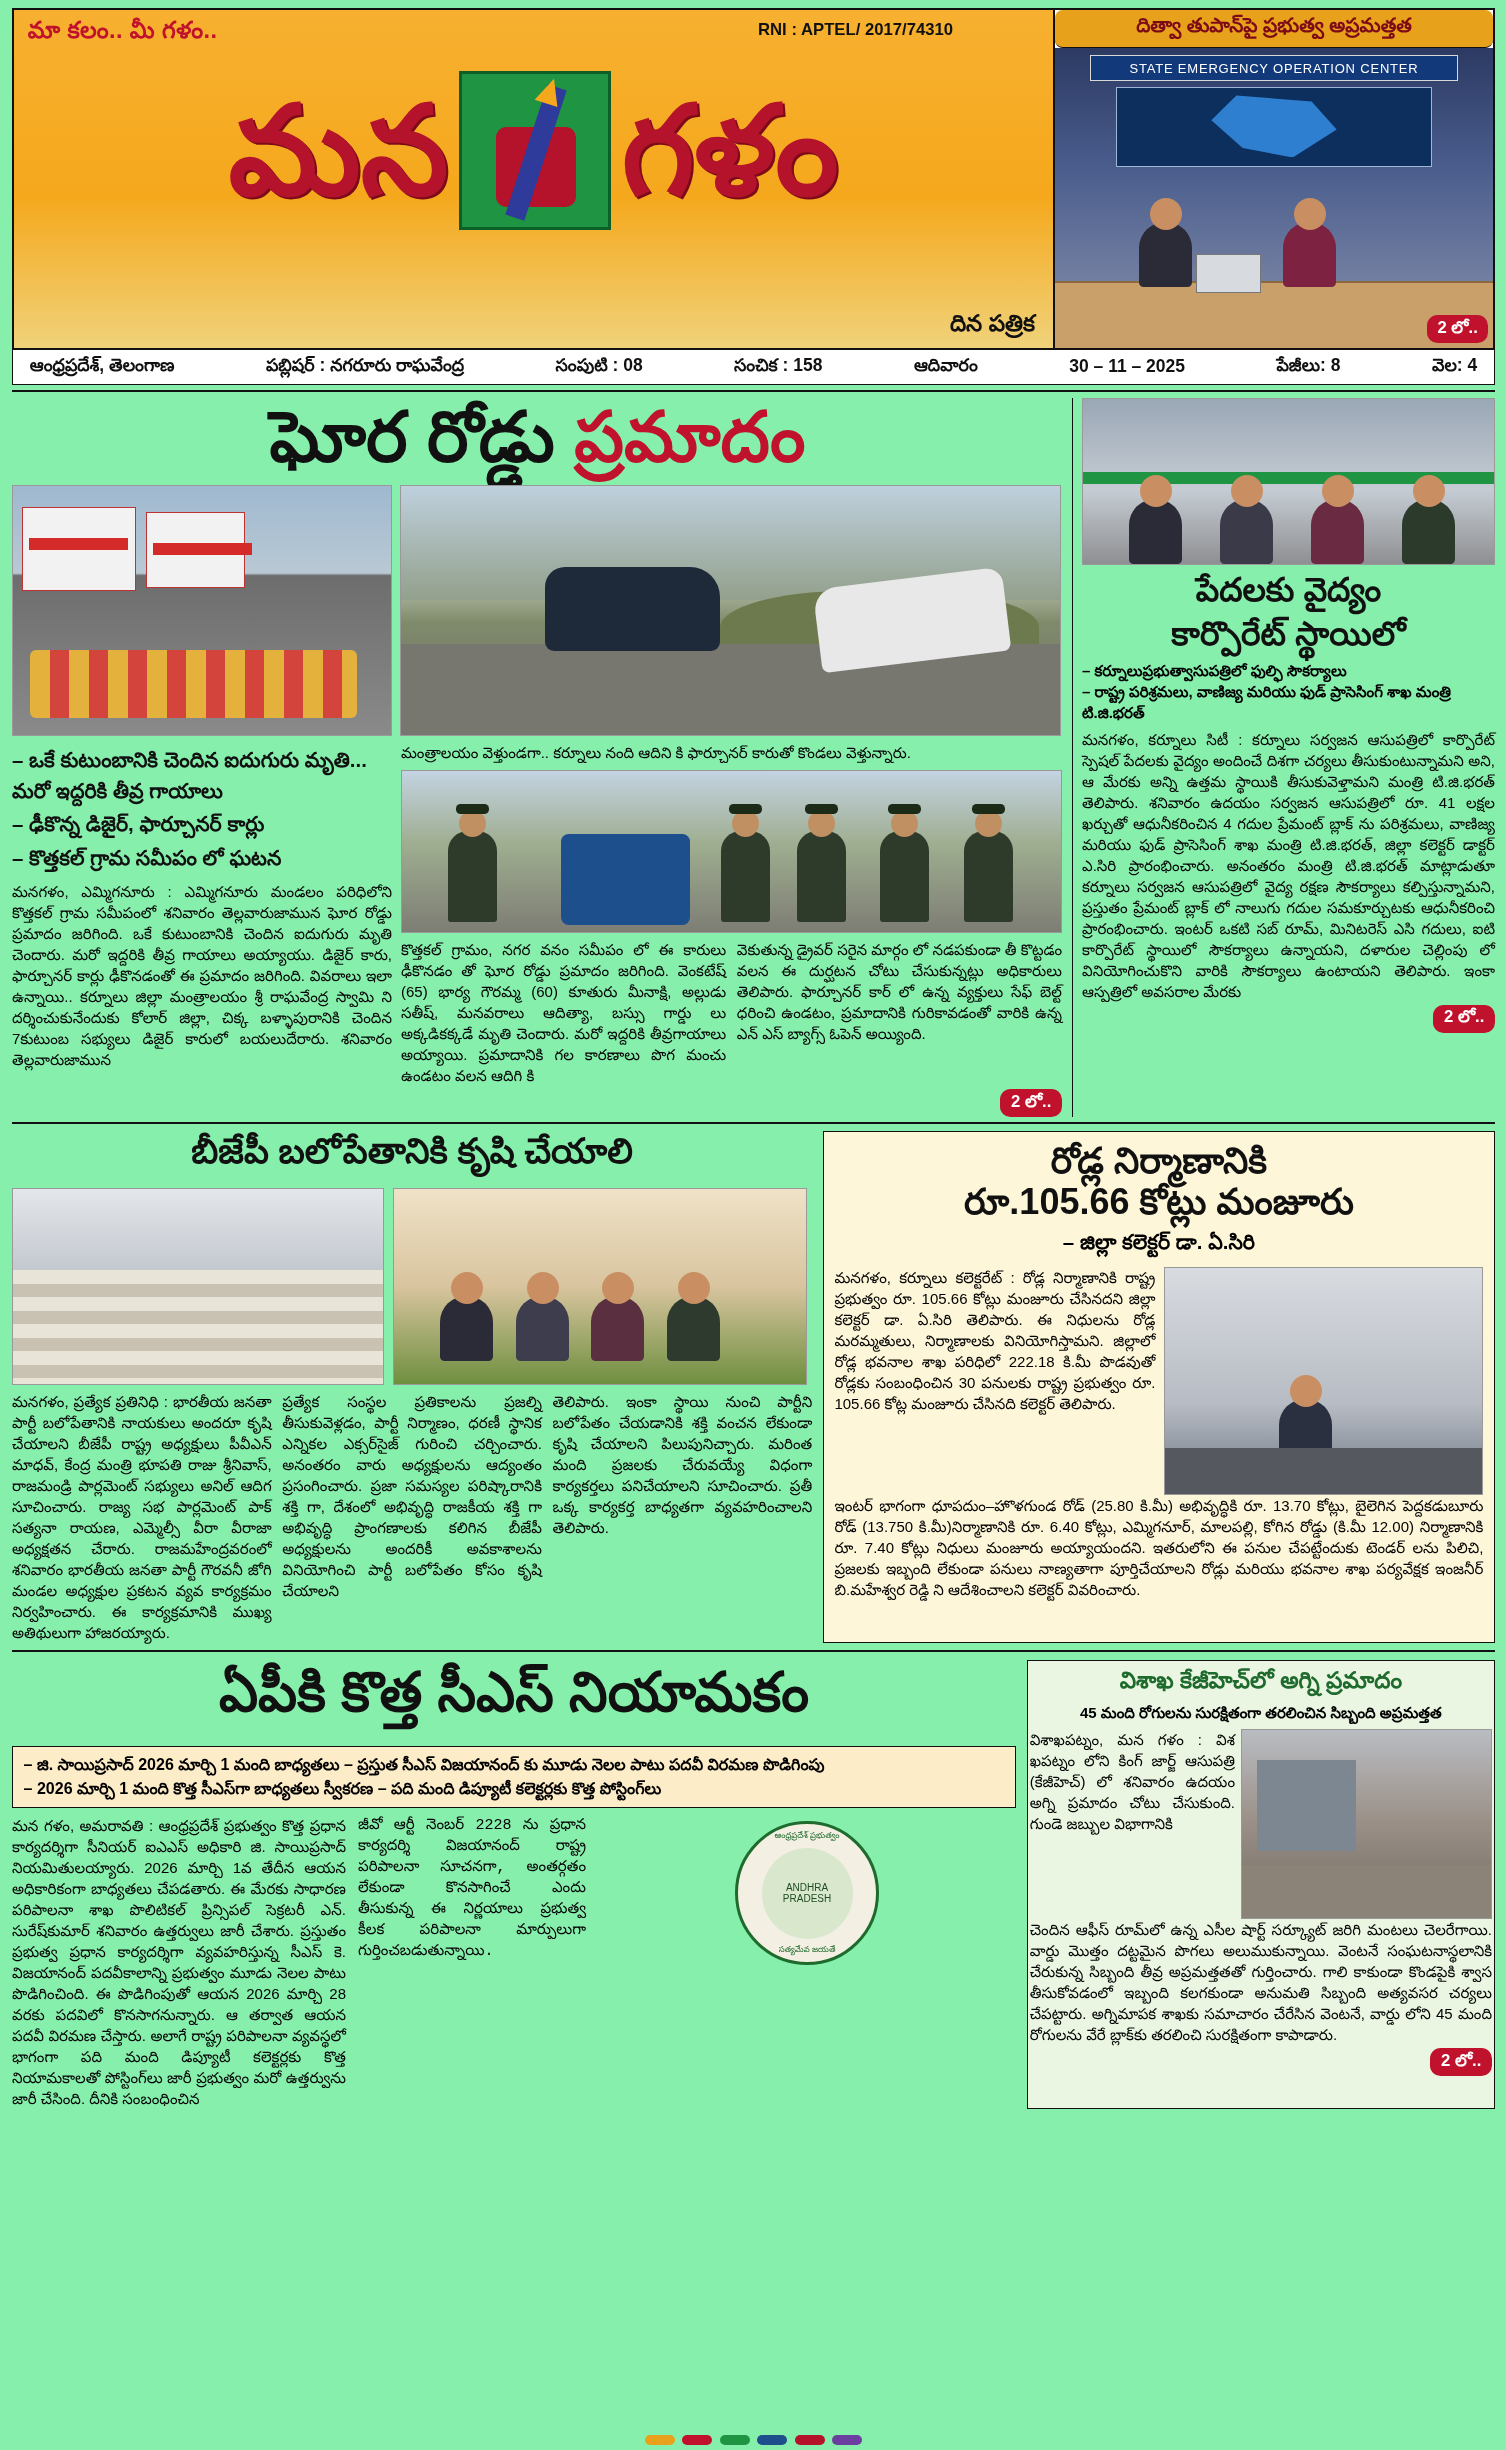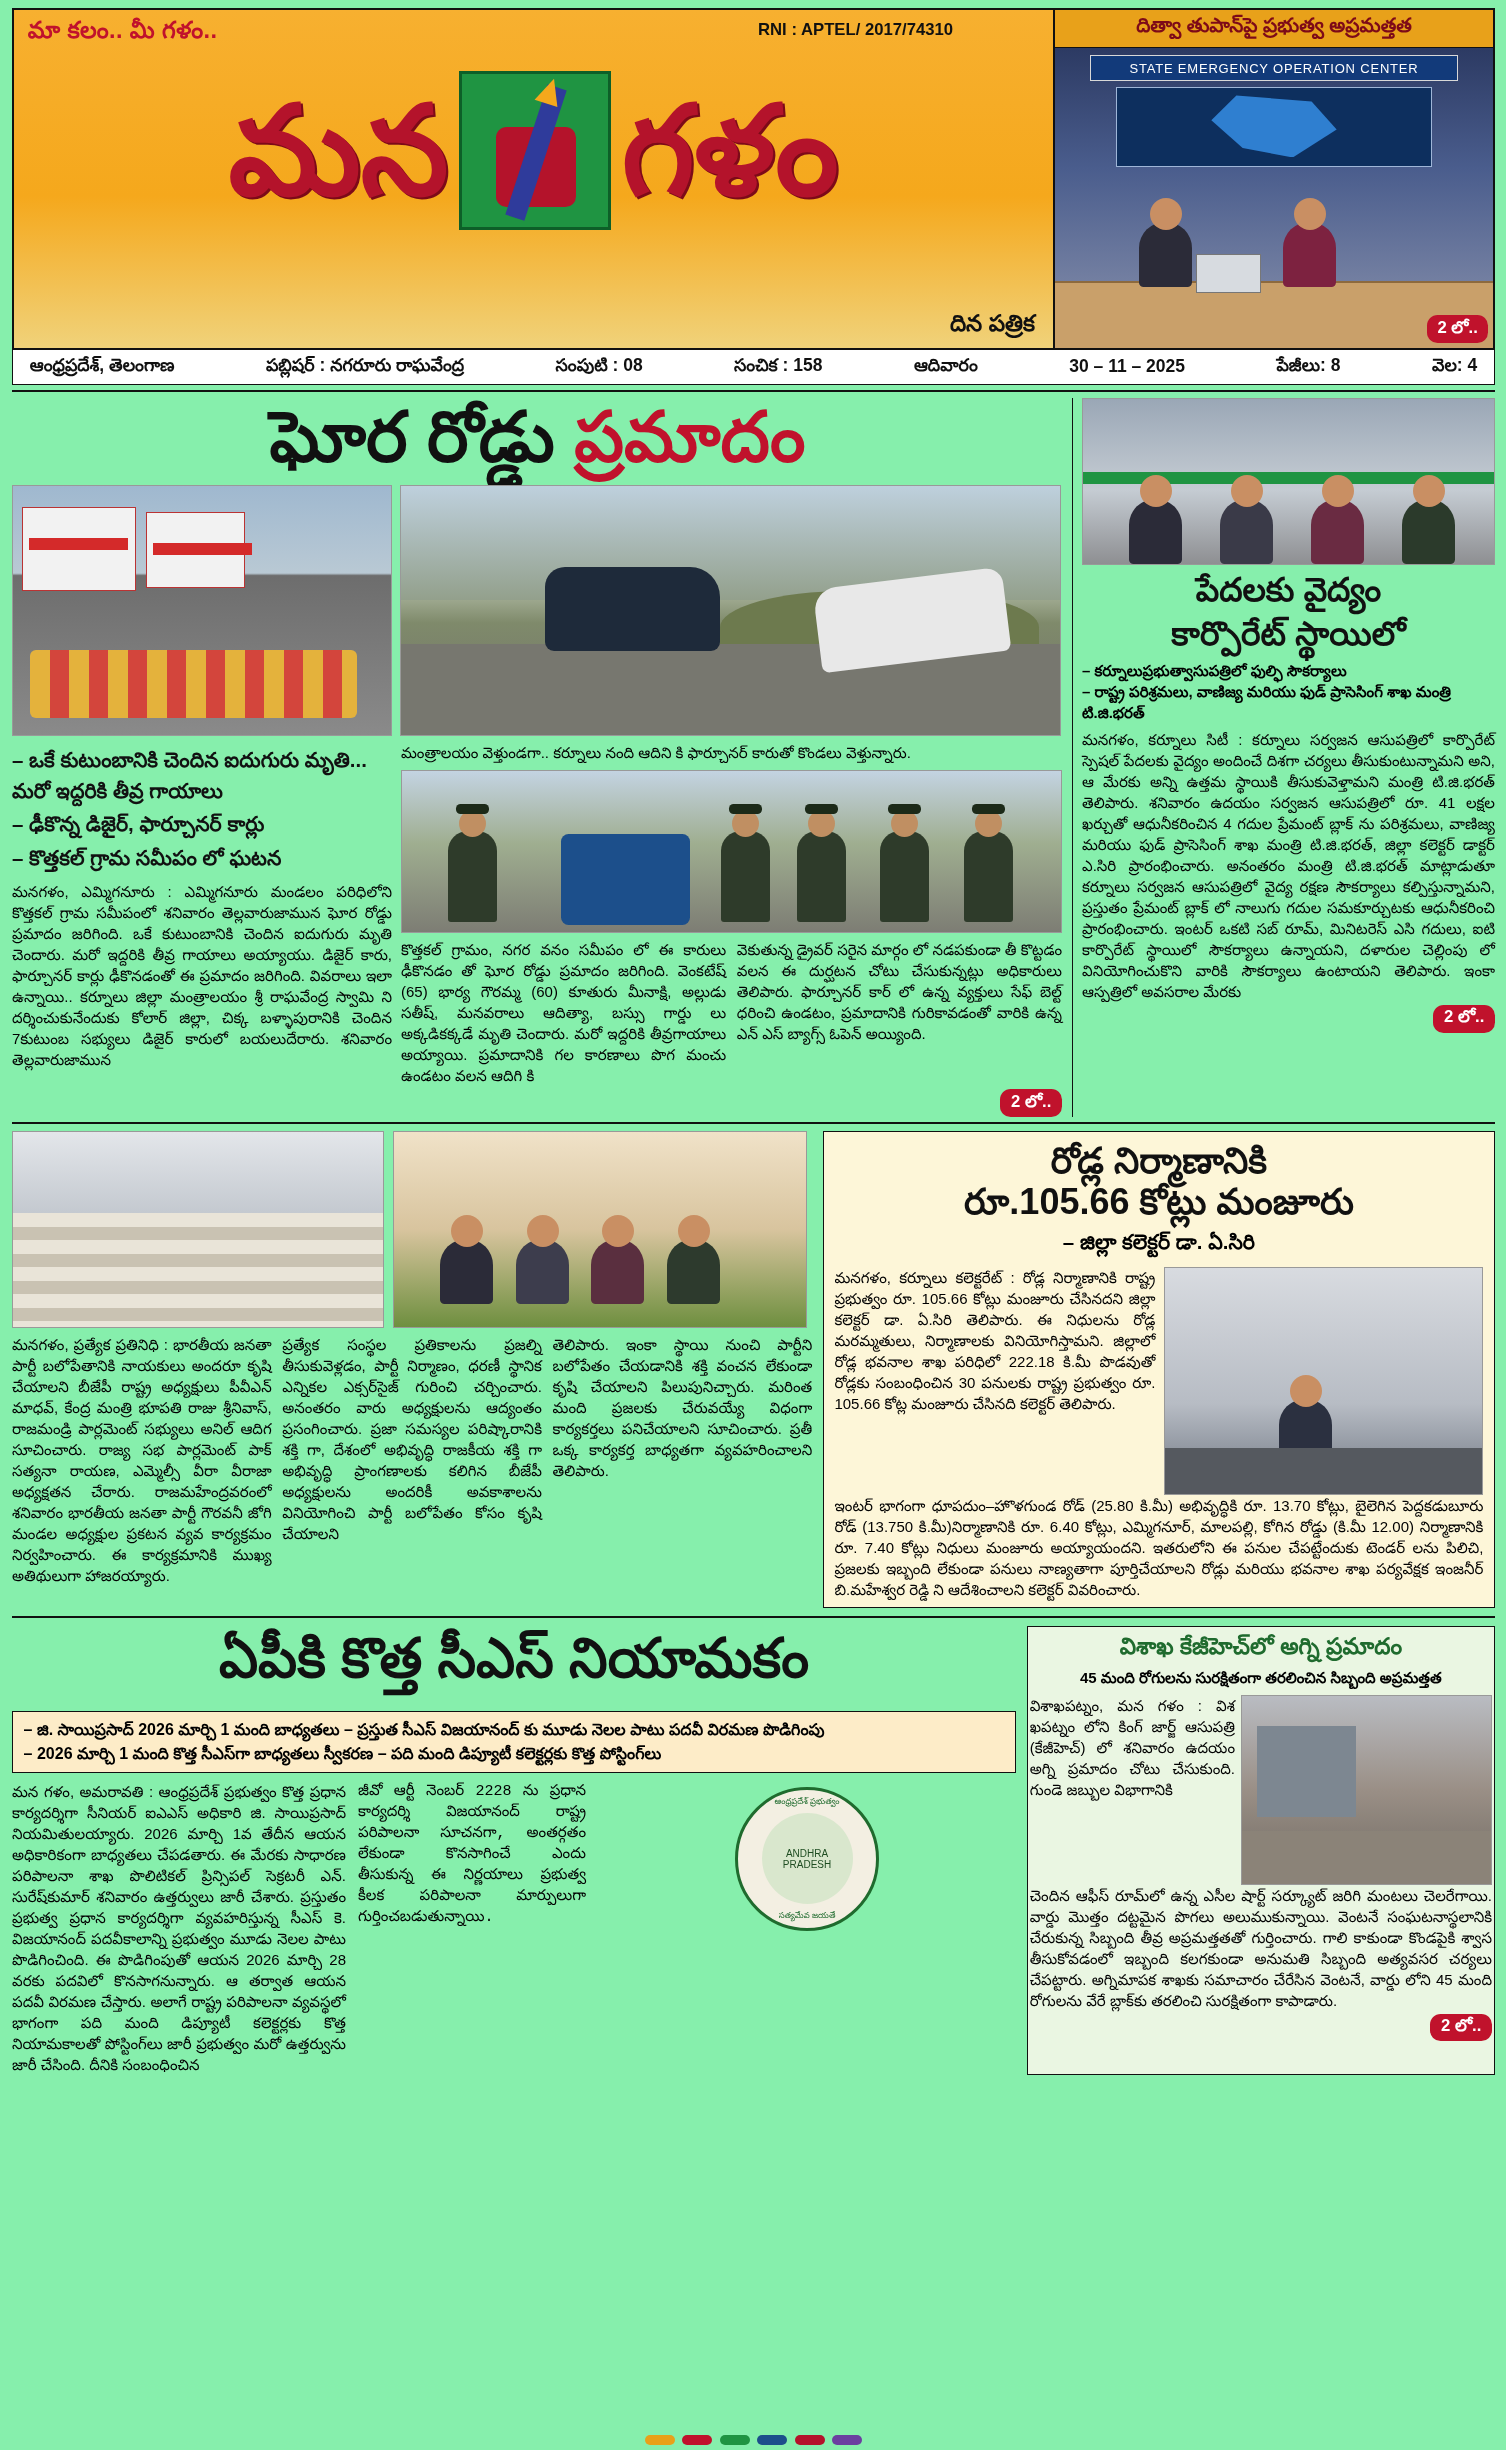--- a/index.html
+++ b/index.html
@@ -114,20 +114,21 @@
     flex-direction: column;
   }
   .mh-right-head {
     background: #e8a11a;
     color: #7d0a18;
     font-size: 20px;
     font-weight: bold;
     text-align: center;
     padding: 4.6px 3px;
     border-bottom: 1.5px solid #111;
+    border-radius: 8px;
   }
   .mh-photo {
     flex: 1;
     position: relative;
     background: linear-gradient(180deg,#2c3a63 0%, #4a5d8d 40%, #8b93ad 100%);
     overflow: hidden;
   }
   .seoc-banner {
     position: absolute;
     top: 7.6px; left: 8%;
@@ -502,20 +503,21 @@
       <div style="text-align:right;">
         <span class="badge-2lo" style="position:static; display:inline-block; margin-top:3px;">2 లో..</span>
       </div>
     </div>
   </div>
 
   <div class="rule"></div>
 
   <div class="band2">
     <div class="b2-left">
+      <div class="b2-head">బీజేపీ బలోపేతానికి కృషి చేయాలి</div>
       <div style="display:flex; gap:9px;">
         <div class="ph ph-meet">
           <div class="rowseats"></div>
         </div>
         <div class="ph ph-stage">
           <div class="seoc-person" style="left:46px; bottom:23px;"></div>
           <div class="seoc-person" style="left:122px; bottom:23px; background:#3d3d4d;"></div>
           <div class="seoc-person" style="left:197px; bottom:23px; background:#5a2f3f;"></div>
           <div class="seoc-person" style="left:273px; bottom:23px; background:#2d3a2d;"></div>
         </div>

